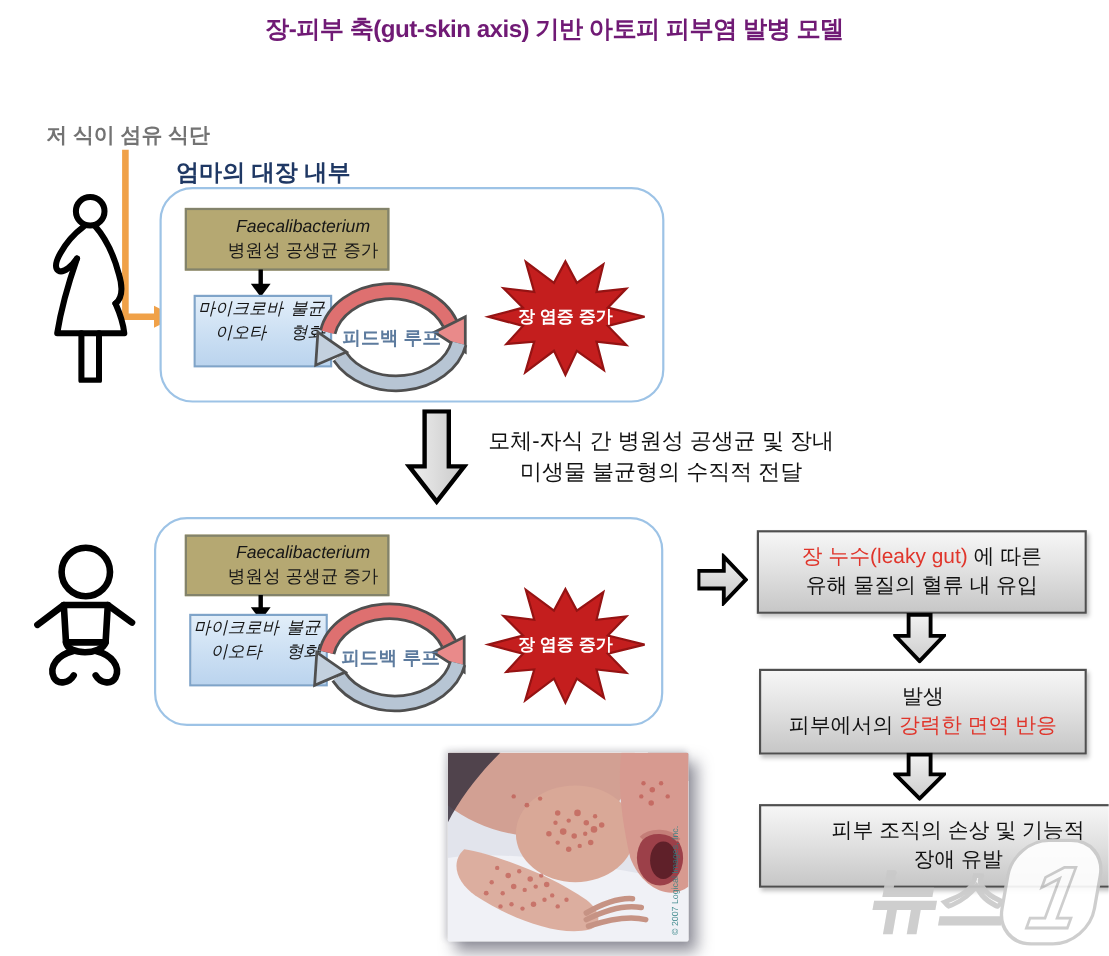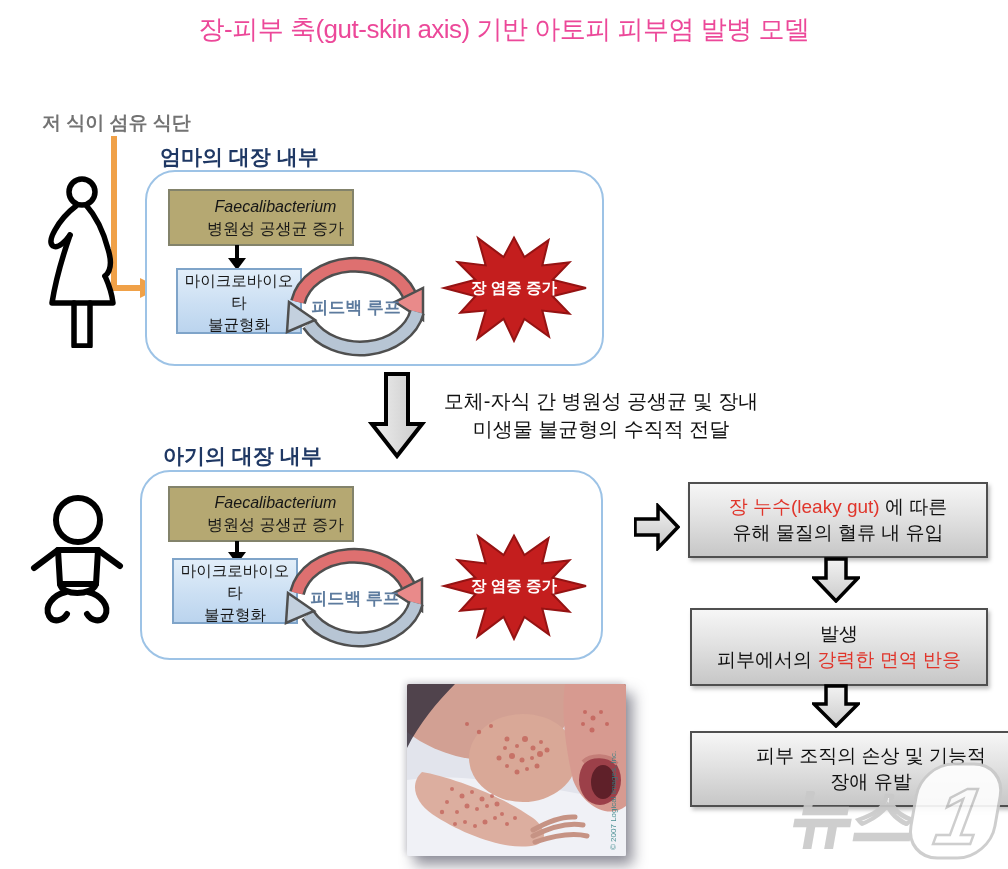--- a/index.html
+++ b/index.html
@@ -1,40 +1,40 @@
 <!DOCTYPE html>
 <html><head>
 <meta charset="utf-8">
 <style>
   html,body{margin:0;padding:0;background:#fff;}
   body{font-family:"Liberation Sans","DejaVu Sans",sans-serif;}
   .page{position:relative;width:1008px;height:869px;background:#ffffff;overflow:hidden;}
   .abs{position:absolute;}
 
-  .title{left:0;top:12px;width:1008px;text-align:center;font-size:26px;font-weight:400;color:#ec4899;letter-spacing:-0.5px;}
+  .title{left:0;top:12px;width:1008px;text-align:center;font-size:22px;font-weight:700;color:#701a75;letter-spacing:-0.5px;}
 
   .diet-label{left:42px;top:110px;font-size:19px;font-weight:700;color:#737373;}
 
   .section-heading{font-size:21px;font-weight:700;color:#1F3864;}
   .mom-heading{left:160px;top:143px;}
   .baby-heading{left:163px;top:442px;}
 
   .container-box{border:2.5px solid #9DC3E6;border-radius:30px;background:#fff;}
   .mom-container{left:145px;top:170px;width:455px;height:192px;}
   .baby-container{left:140px;top:470px;width:459px;height:186px;}
 
   .obox{background:#B5A872;border:2px solid #83836B;text-align:center;color:#161616;
         display:flex;flex-direction:column;justify-content:center;line-height:22px;font-size:16px;padding-left:29px;}
   .obox .it{font-style:italic;}
   .mom-olive{left:168px;top:189px;width:153px;height:53px;}
   .baby-olive{left:168px;top:486px;width:153px;height:52px;}
 
   .bluebox{background:linear-gradient(180deg,#E2EEF9 0%,#CBDFF3 55%,#BBD4EE 100%);
            border:2px solid #7FA4C9;text-align:center;color:#161616;
-           display:flex;flex-direction:column;justify-content:flex-start;line-height:22px;font-size:15.5px;}
+           display:flex;justify-content:flex-end;line-height:22px;font-size:15.5px;font-style:italic;}
   .mom-blue{left:176px;top:268px;width:122px;height:62px;}
   .baby-blue{left:172px;top:558px;width:122px;height:62px;}
 
   .gbox{background:linear-gradient(180deg,#F6F6F6 0%,#E2E2E2 45%,#C7C7C7 100%);
         border:2.5px solid #4F4F4F;box-shadow:2px 3px 4px rgba(0,0,0,.25);
         text-align:center;color:#111;font-size:19px;line-height:26px;
         display:flex;flex-direction:column;justify-content:center;}
   .gbox .red{color:#E0352B;}
   .box-leaky{left:688px;top:482px;width:296px;height:72px;}
   .box-immune{left:690px;top:608px;width:294px;height:74px;}
@@ -109,21 +109,20 @@
       </linearGradient>
     </defs>
     <polygon points="18,2 40,2 40,52 54,52 29,84 4,52 18,52" fill="url(#gA)" stroke="#000" stroke-width="4" stroke-linejoin="miter"></polygon>
   </svg>
 
   <div class="abs" style="left:420px;top:387px;width:362px;text-align:center;font-size:20px;line-height:28px;color:#111;">
     <div>모체-자식 간 병원성 공생균 및 장내</div>
     <div>미생물 불균형의 수직적 전달</div>
   </div>
 
-  <div class="abs section-heading baby-heading">아기의 대장 내부</div>
   <div class="abs container-box baby-container"></div>
 
   <div class="abs obox baby-olive">
     <div class="it">Faecalibacterium</div>
     <div>병원성 공생균 증가</div>
   </div>
 
   <svg class="abs" style="left:224px;top:540px;" width="26" height="24" viewBox="0 0 26 24">
     <line x1="13" y1="1" x2="13" y2="13" stroke="#000" stroke-width="4"></line>
     <polygon points="4,12 22,12 13,24" fill="#000"></polygon>

